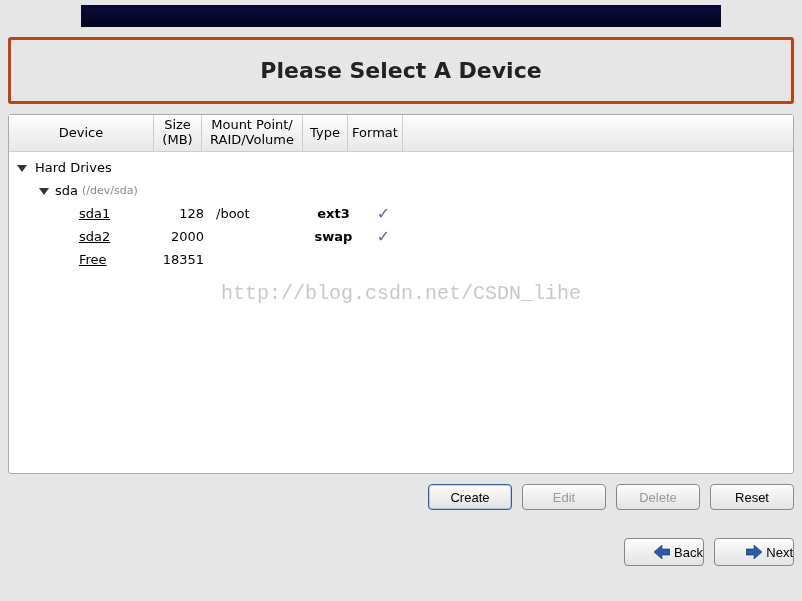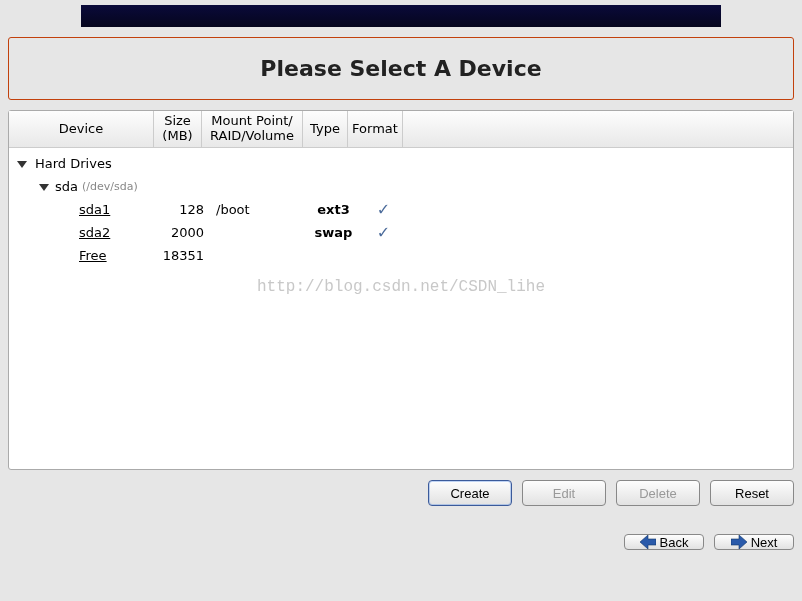--- a/index.html
+++ b/index.html
@@ -14,21 +14,21 @@
     }
     .top-banner {
       margin: 5px auto 0;
       width: 640px;
       height: 22px;
       background: linear-gradient(to bottom, #0a0a3a, #05051d);
     }
     .main-panel {
       margin: 10px 8px 0;
       background: #e6e6e6;
-      border: 1px solid #c2410c;
+      border: 3px solid #c2410c;
       border-radius: 3px;
       padding: 18px 0 18px;
     }
     .title {
       text-align: center;
       font-weight: bold;
       font-size: 22px;
       color: #222;
     }
     .device-panel {
@@ -91,21 +91,21 @@
     .cell-format { width: 55px; text-align: center; }
     .dev-path { color: #888; font-size: 11px; }
     .check { color: #4a6a9a; font-size: 16px; }
     .watermark {
       position: absolute;
       left: 50%;
       top: 130px;
       transform: translateX(-50%);
       color: #c8c8c8;
       font-family: "Courier New", monospace;
-      font-size: 16px;
+      font-size: 20px;
       pointer-events: none;
     }
     .action-row {
       display: flex;
       justify-content: flex-end;
       gap: 10px;
       margin: 10px 8px 14px;
     }
     .btn {
       width: 84px;
@@ -129,29 +129,29 @@
       cursor: default;
     }
     .nav-row {
       display: flex;
       justify-content: flex-end;
       gap: 10px;
       margin: 28px 8px 0;
     }
     .nav-btn {
       width: 80px;
-      height: 16px;
+      height: 28px;
       border: 1px solid #888;
       border-radius: 4px;
       background: linear-gradient(to bottom, #fdfdfd, #e2e2e2);
       font-size: 13px;
       cursor: pointer;
       display: flex;
       align-items: center;
-      justify-content: center;
+      justify-content: flex-end;
       gap: 4px;
     }
     .arrow-left, .arrow-right {
       width: 16px; height: 14px;
       display: inline-block;
     }
   </style>
 </head>
 <body>
 

